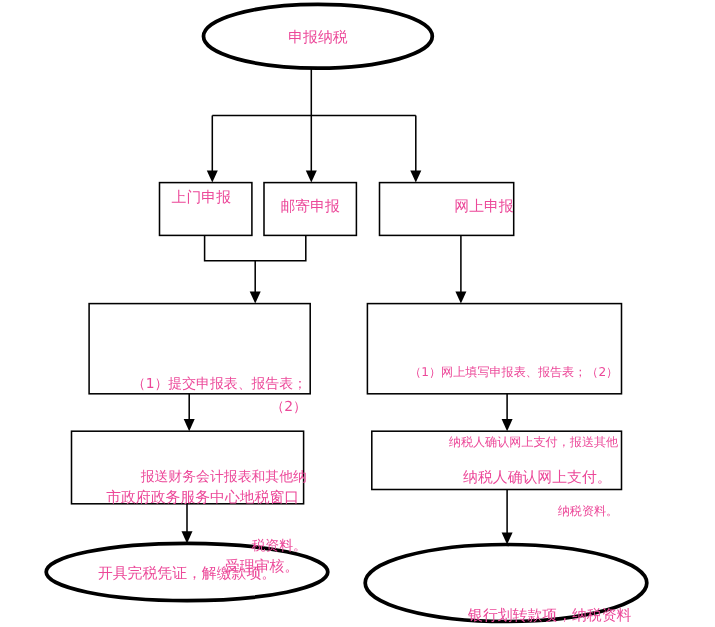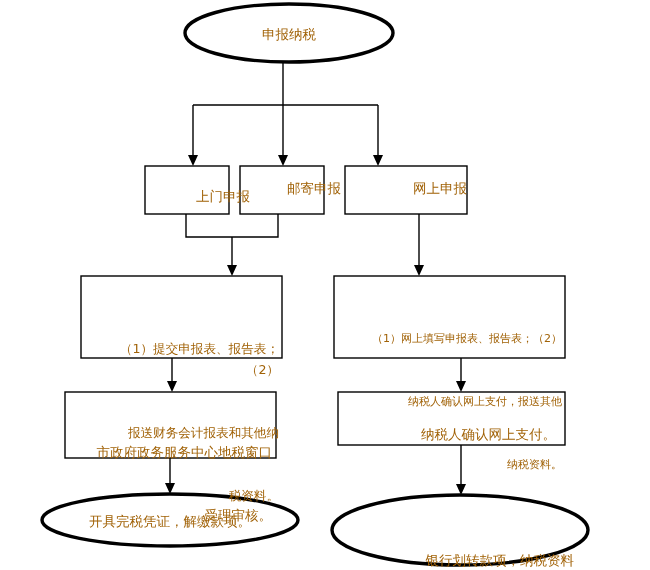--- a/index.html
+++ b/index.html
@@ -42,21 +42,21 @@
     stroke-width: 1.4;
     fill: none;
     stroke-linecap: butt;
   }
   .arrow-head {
     fill: #000000;
     stroke: none;
   }
   .node-text {
     position: absolute;
-    color: #a16207;
+    color: #ec4899;
     font-family: "DejaVu Sans", "Liberation Sans", sans-serif;
     font-size: 13.5px;
     line-height: 20px;
     letter-spacing: 0px;
     white-space: pre-wrap;
   }
   .txt-center {
     text-align: center;
   }
   .txt-left {
@@ -136,23 +136,23 @@
 
     <g>
       <path class="edge-line" d="M 461 445 L 461 488"></path>
       <polygon class="arrow-head" points="461,495 456,484 466,484"></polygon>
     </g>
 
   </svg>
 
   <div class="node-text txt-center" style="left:185px; top:24px; width:208px;">申报纳税</div>
 
-  <div class="node-text txt-center" style="left:145px; top:186px; width:76px;padding-left:40px;">上门申报</div>
+  <div class="node-text txt-center" style="left:145px; top:170px; width:76px;">上门申报</div>
 
-  <div class="node-text txt-center" style="left:240px; top:178px; width:84px;padding-left:32px;">邮寄申报</div>
+  <div class="node-text txt-center" style="left:240px; top:178px; width:84px;">邮寄申报</div>
 
   <div class="node-text txt-left" style="left:357px; top:178px; width:110px;">网上申报</div>
 
   <div class="node-text txt-left" style="left:89px; top:296px; width:190px; font-size:12.6px; line-height:21px;">
     <div>（1）提交申报表、报告表；（2）</div>
     <div>报送财务会计报表和其他纳</div>
     <div>税资料。</div>
   </div>
 
   <div class="node-text txt-left" style="left:342px; top:286px; width:220px; font-size:11px; line-height:21px;">

